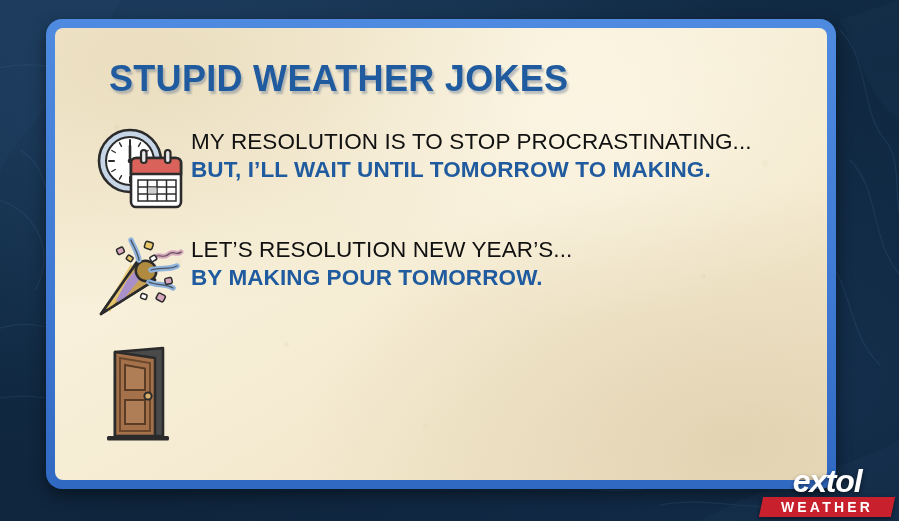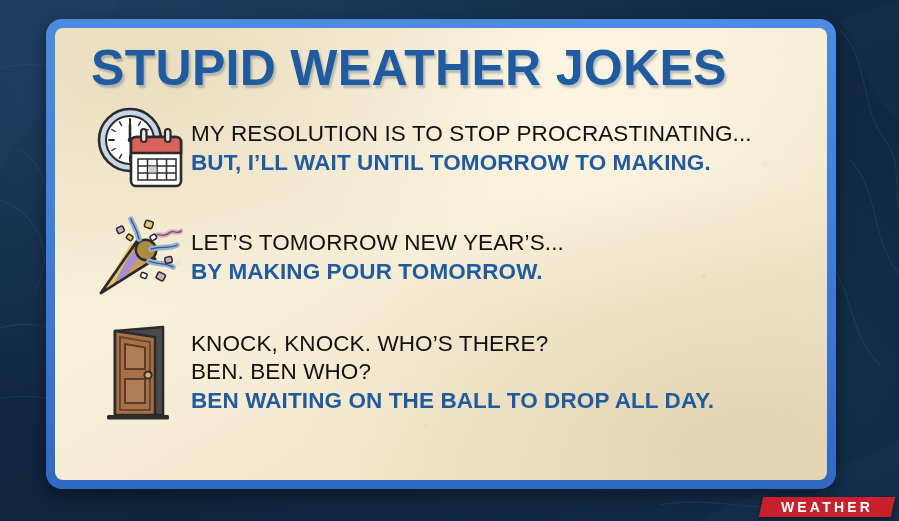--- a/index.html
+++ b/index.html
@@ -72,40 +72,40 @@
       radial-gradient(circle at 84% 55%, rgba(190,170,130,0.28) 0 2px, transparent 3px),
       radial-gradient(circle at 48% 88%, rgba(190,170,130,0.22) 0 2px, transparent 3px),
       radial-gradient(circle at 16% 52%, rgba(200,182,145,0.20) 0 3px, transparent 4px),
       radial-gradient(circle at 92% 30%, rgba(200,182,145,0.20) 0 3px, transparent 4px);
   }
 
   
   .title {
     position: relative;
     z-index: 2;
-    margin: 0;
+    margin: 18px;
     padding: 14px 0 4px 10px;
-    font-size: 50px;
+    font-size: 36px;
     font-weight: bold;
     letter-spacing: 0.3px;
     color: #1f5b9e;
     text-shadow: 2px 3px 2px rgba(90,110,140,0.40);
     white-space: nowrap;
     line-height: 1.05;
   }
 
   
   .jokes {
     position: relative;
     z-index: 2;
     padding: 6px 0 0 6px;
   }
   .joke {
     display: flex;
-    align-items: center;
+    align-items: flex-start;
     margin-bottom: 16px;
   }
   .joke:last-child { margin-bottom: 0; }
 
   .icon-cell {
     width: 104px;
     min-width: 104px;
     display: flex;
     justify-content: center;
     align-items: flex-start;
@@ -282,21 +282,21 @@
                 <rect x="52" y="6" width="8" height="7" rx="1.8" fill="#e8c86a" transform="rotate(18 56 9)"></rect>
                 <rect x="72" y="42" width="7" height="6" rx="1.5" fill="#d7a8bd" transform="rotate(-12 75 45)"></rect>
                 <rect x="64" y="58" width="8" height="7" rx="1.8" fill="#d7a8bd" transform="rotate(28 68 61)"></rect>
                 <rect x="34" y="20" width="6" height="5" rx="1.3" fill="#e8c86a" transform="rotate(35 37 22)"></rect>
                 <rect x="57" y="20" width="6" height="5" rx="1.3" fill="#ffffff" transform="rotate(-30 60 22)"></rect>
                 <rect x="48" y="58" width="6" height="5" rx="1.3" fill="#ffffff" transform="rotate(20 51 60)"></rect>
               </g>
             </svg>
           </div>
           <div class="lines">
-            <div class="setup">LET’S TOMORROW NEW YEAR’S...</div>
+            <div class="setup">LET’S RESOLUTION NEW YEAR’S...</div>
             <div class="punch">BY MAKING POUR TOMORROW.</div>
           </div>
         </div>
 
         <div class="joke j3">
           <div class="icon-cell">
             <svg width="80" height="100" viewBox="0 0 80 100">
 
               <path d="M16,8 L64,4 L64,92 L16,92 Z" fill="#4a4a4a" stroke="#2b2b2b" stroke-width="2.6" stroke-linejoin="round"></path>
 
@@ -306,30 +306,26 @@
 
               <path d="M26,21 L46,24.5 L46,46 L26,46 Z" fill="#b07e56" stroke="#5b3c24" stroke-width="2"></path>
 
               <path d="M26,56 L46,56 L46,80 L26,80 Z" fill="#b07e56" stroke="#5b3c24" stroke-width="2"></path>
 
               <circle cx="49" cy="52" r="3.6" fill="#d8b06a" stroke="#2b2b2b" stroke-width="2"></circle>
 
               <rect x="8" y="92" width="62" height="4.5" rx="1.5" fill="#2b2b2b"></rect>
             </svg>
           </div>
-          <div class="lines">
-            <div class="setup">KNOCK, KNOCK. WHO’S THERE?</div>
-            <div class="setup">BEN. BEN WHO?</div>
-            <div class="punch">BEN WAITING ON THE BALL TO DROP ALL DAY.</div>
-          </div>
         </div>
 
       </div>
     </div>
   </div>
 
   <div class="logo">
+    <div class="logo-word">extol</div>
     <div class="logo-banner">
       <span>WEATHER</span>
     </div>
   </div>
 
 </div>
 
 </body></html>

